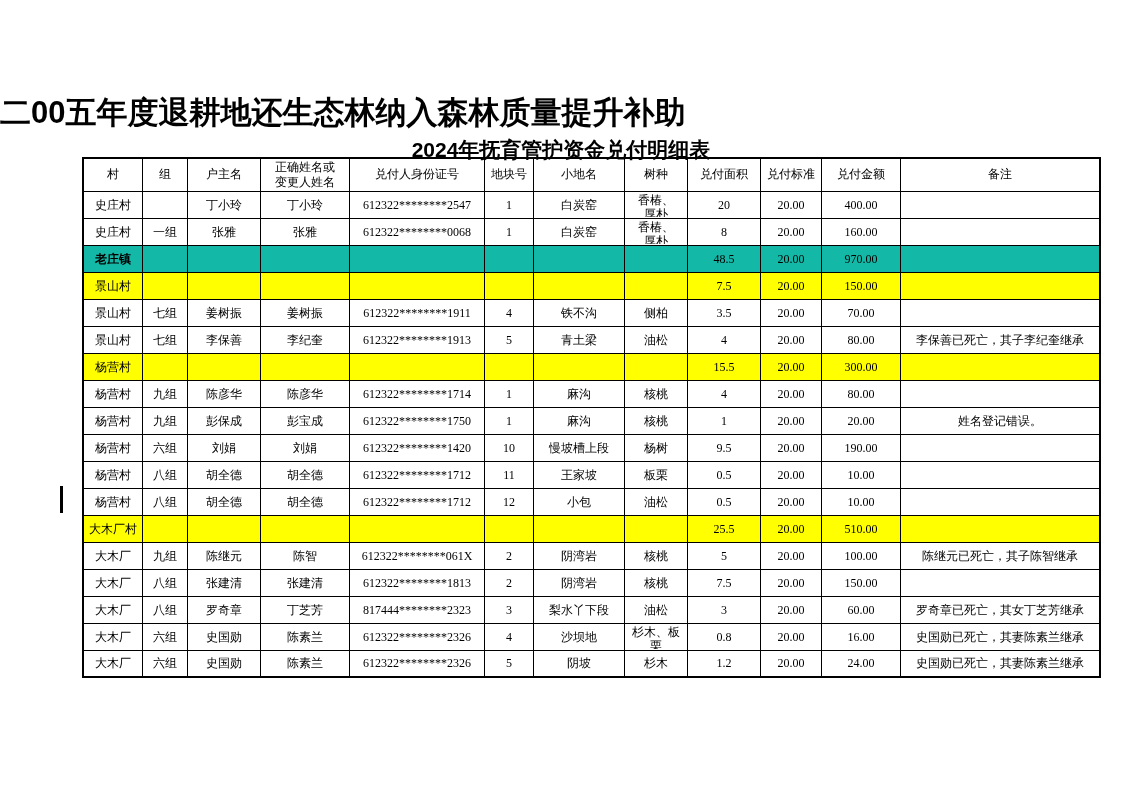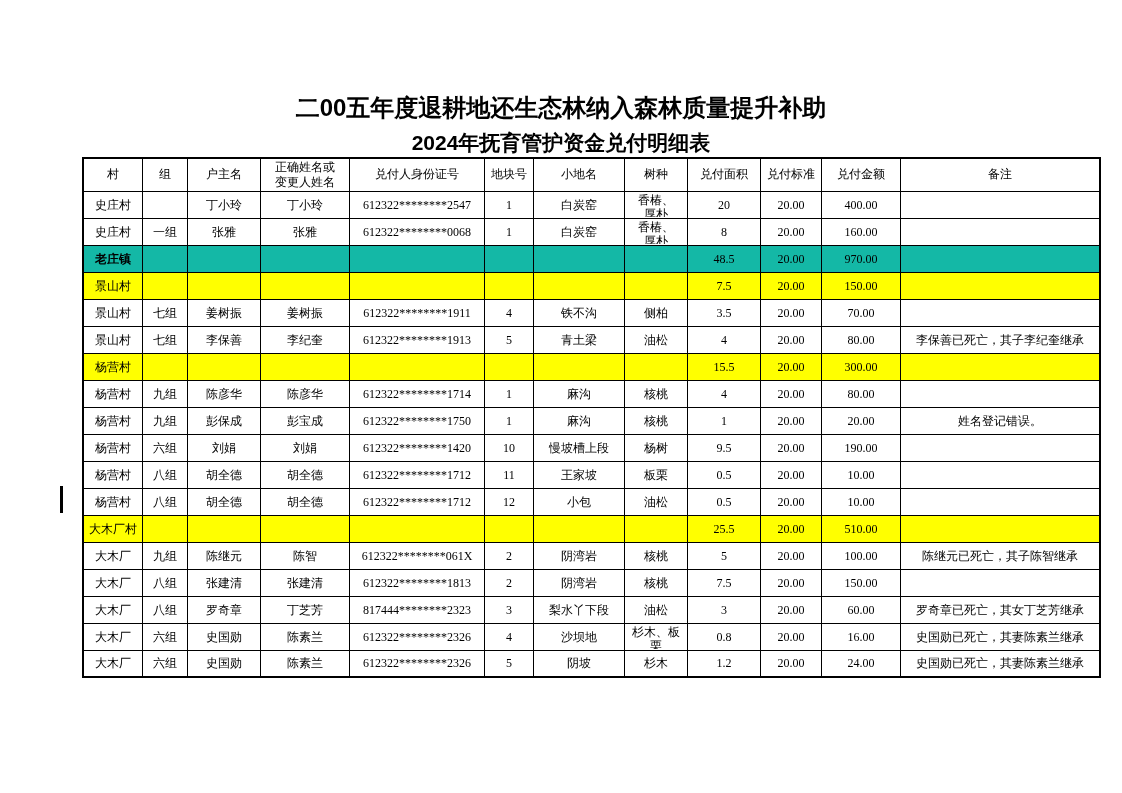--- a/index.html
+++ b/index.html
@@ -6,26 +6,26 @@
   .page {
     position: relative;
     width: 1122px;
     height: 793px;
     background: #ffffff;
     overflow: hidden;
     font-family: "Liberation Serif", "DejaVu Serif", serif;
   }
   .title1 {
     position: absolute; top: 92px; left: 0; width: 1122px;
-    text-align: center;
+    text-align: left;
     font-family: "Liberation Sans", "DejaVu Sans", sans-serif;
-    font-weight: bold; font-size: 24px; color: #000;
+    font-weight: bold; font-size: 31px; color: #000;
   }
   .title2 {
-    position: absolute; top: 129px; left: 0; width: 1122px;
+    position: absolute; top: 136px; left: 0; width: 1122px;
     text-align: center;
     font-family: "Liberation Sans", "DejaVu Sans", sans-serif;
     font-weight: bold; font-size: 21px; color: #000;
   }
   table.grid {
     position: absolute; top: 157px; left: 82px;
     border-collapse: collapse;
     table-layout: fixed;
     width: 956px;
     border: 2px solid #000;

